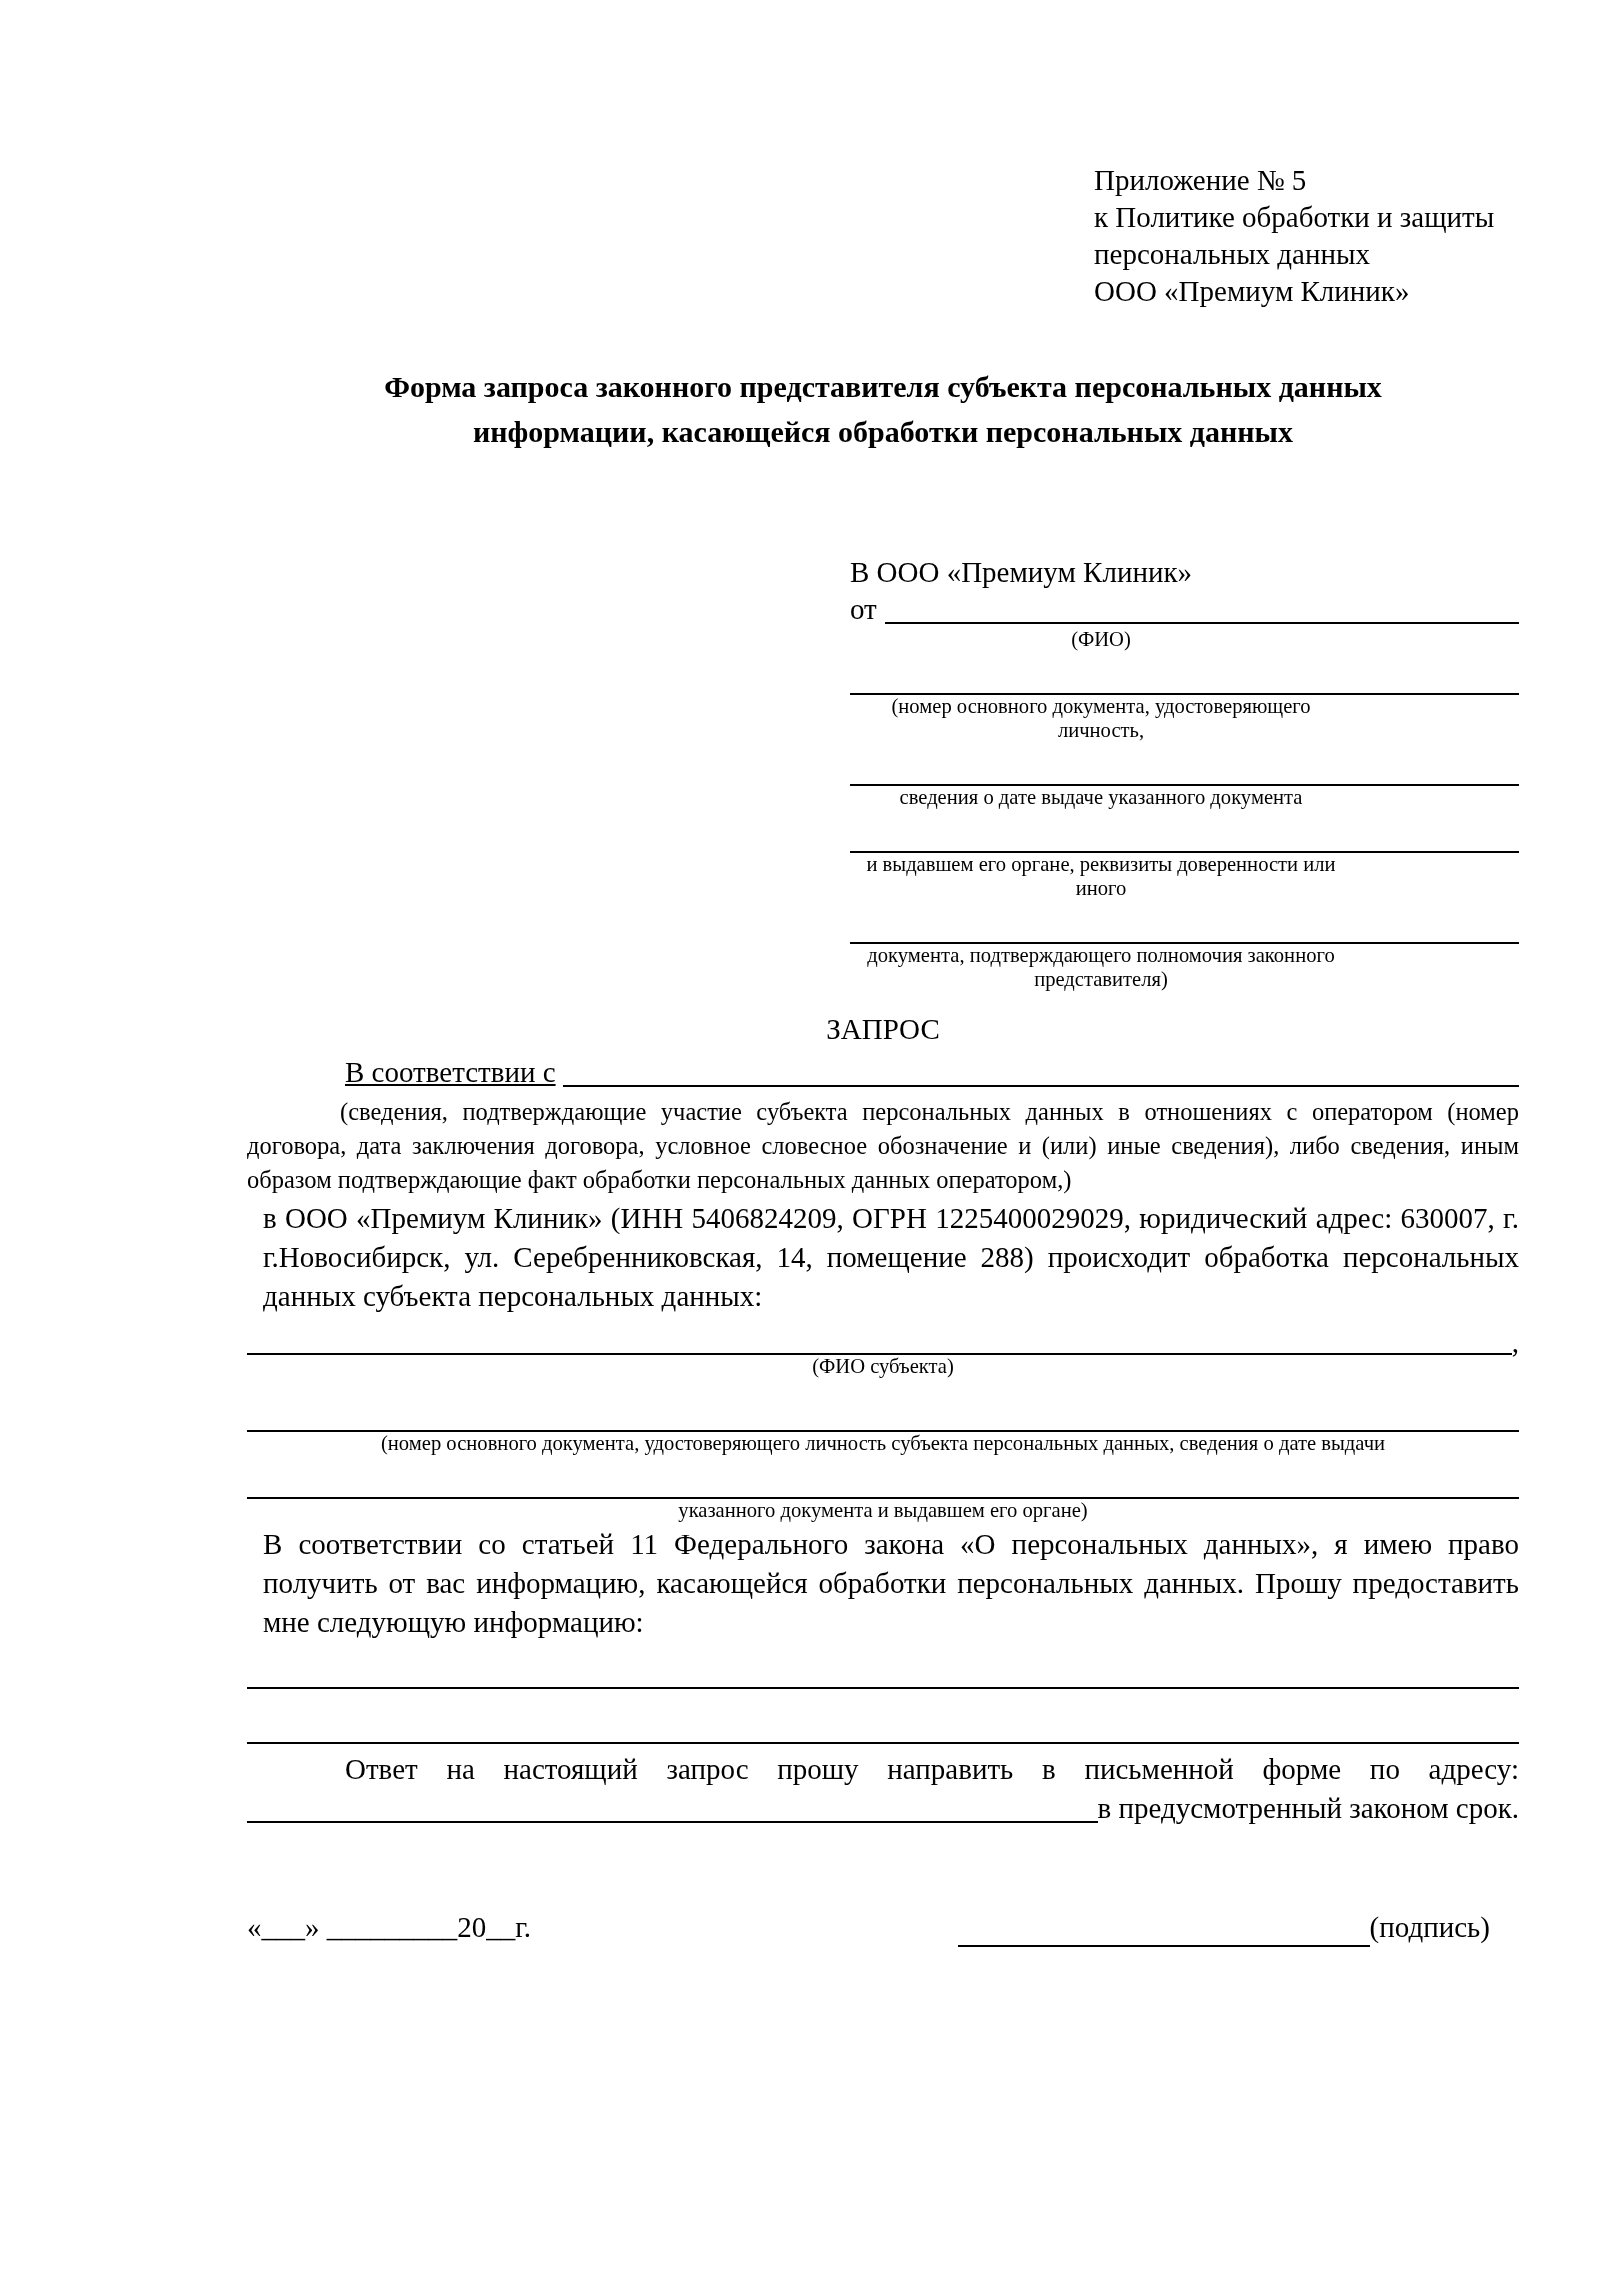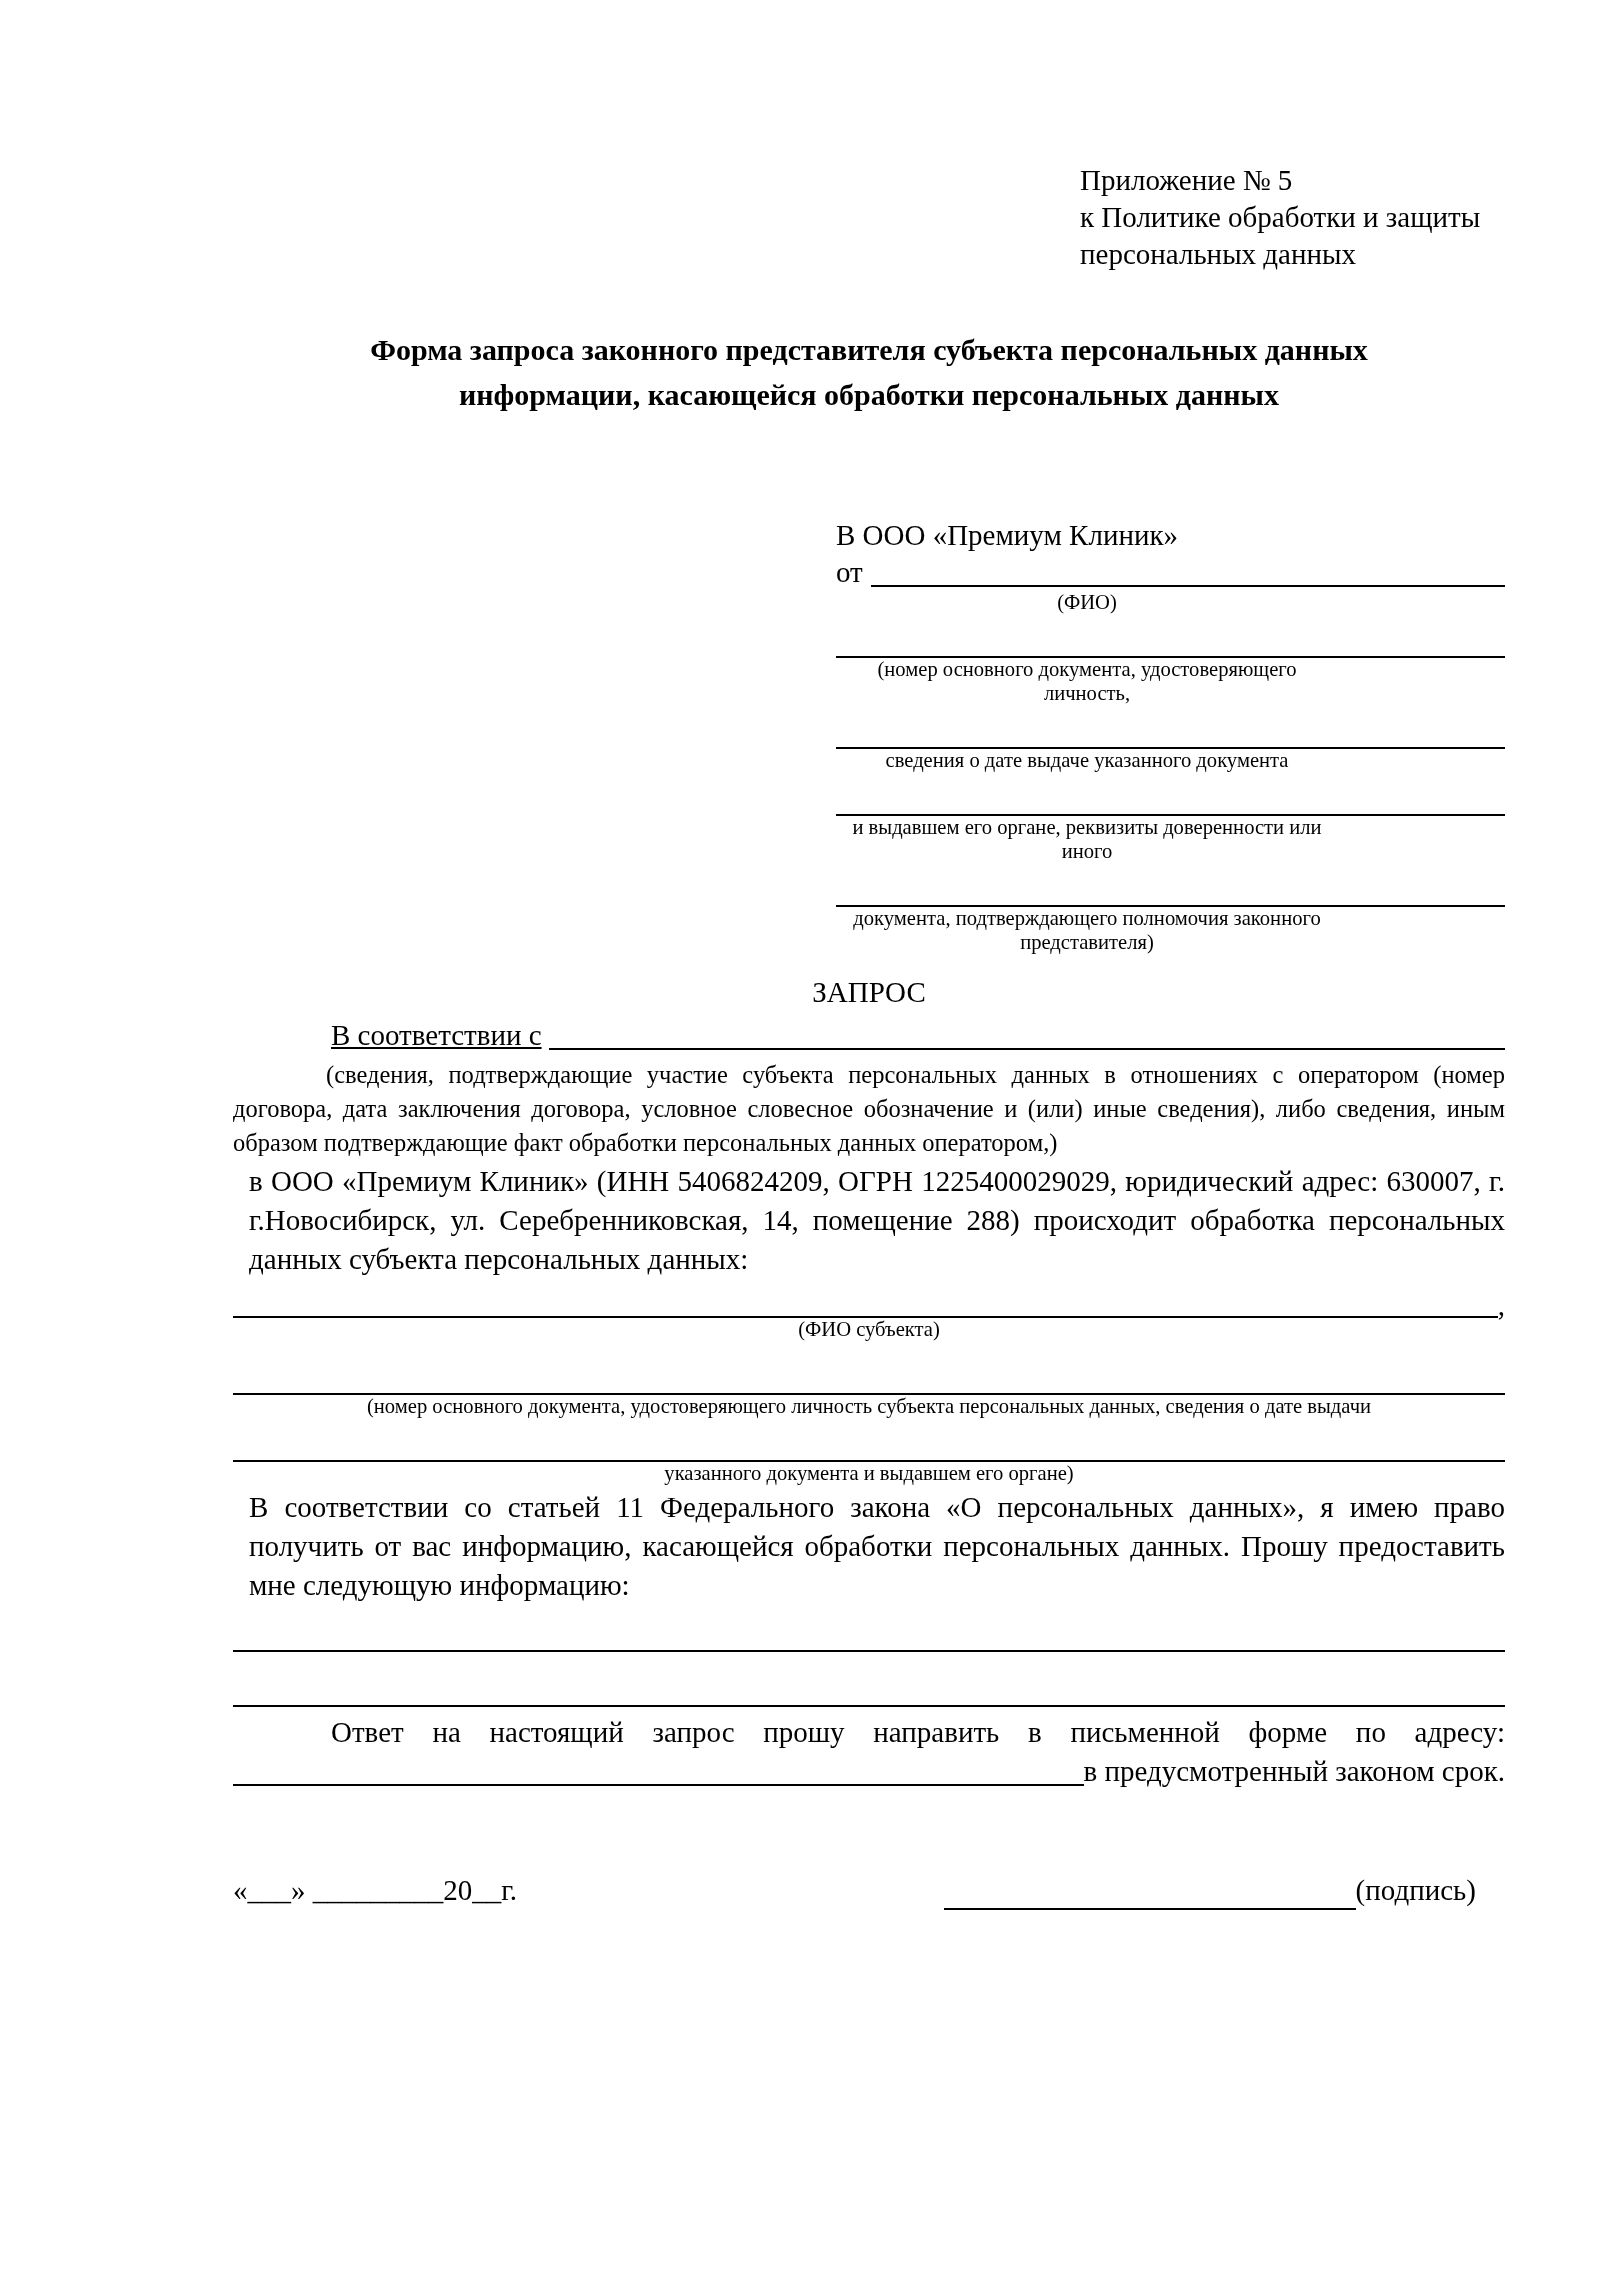--- a/index.html
+++ b/index.html
@@ -7,21 +7,21 @@
     position:relative;
     width:1621px; height:2293px;
     background:#ffffff;
     font-family:"Liberation Serif","DejaVu Serif",serif;
     color:#000;
     margin:0 auto;
     overflow:hidden;
   }
   .content {
     position:absolute;
-    left:233px; top:162px;
+    left:247px; top:162px;
     width:1272px;
   }
   
   .annex { margin-left:847px; font-size:29px; line-height:37px; }
   
   .doc-title {
     margin-top:54px;
     text-align:center;
     font-weight:bold;
     font-size:30px;
@@ -83,20 +83,21 @@
 </head>
 <body>
 
 <div class="page">
   <div class="content">
 
     <div class="annex">
       <div>Приложение № 5</div>
       <div>к Политике обработки и защиты</div>
       <div>персональных данных</div>
+      <div>ООО «Премиум Клиник»</div>
     </div>
 
     <div class="doc-title">
       <div>Форма запроса законного представителя субъекта персональных данных</div>
       <div>информации, касающейся обработки персональных данных</div>
     </div>
 
     <div class="addressee">
       <div>В ООО «Премиум Клиник»</div>
       <div class="inline-blank-row">

